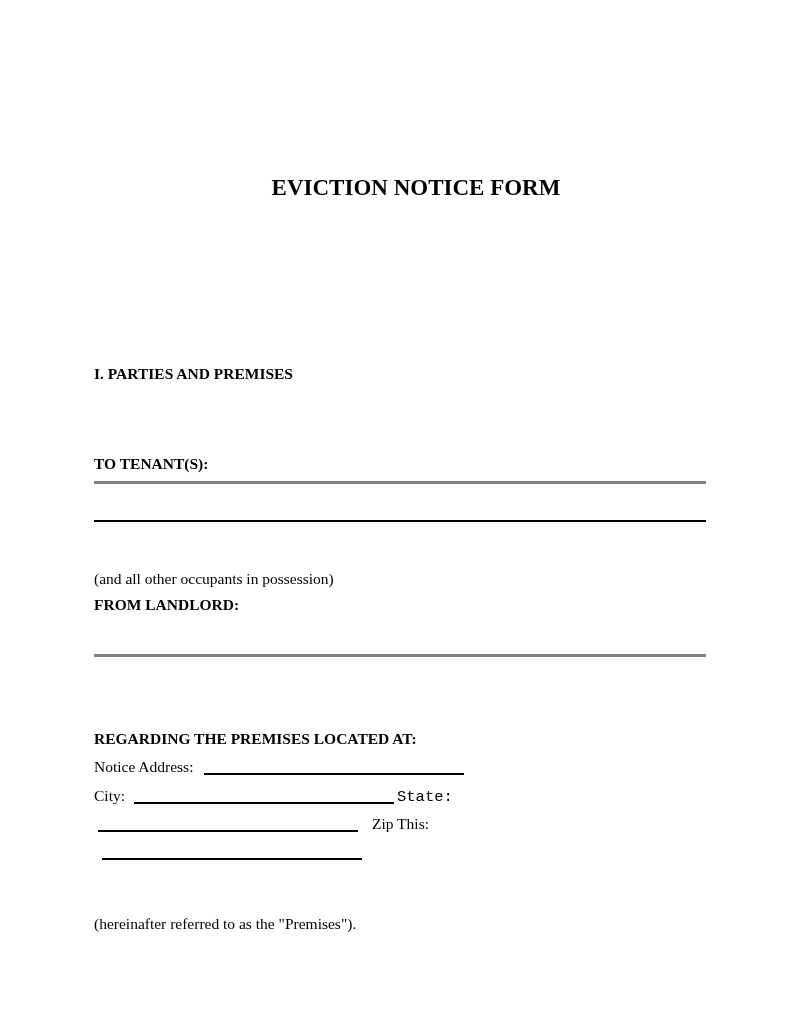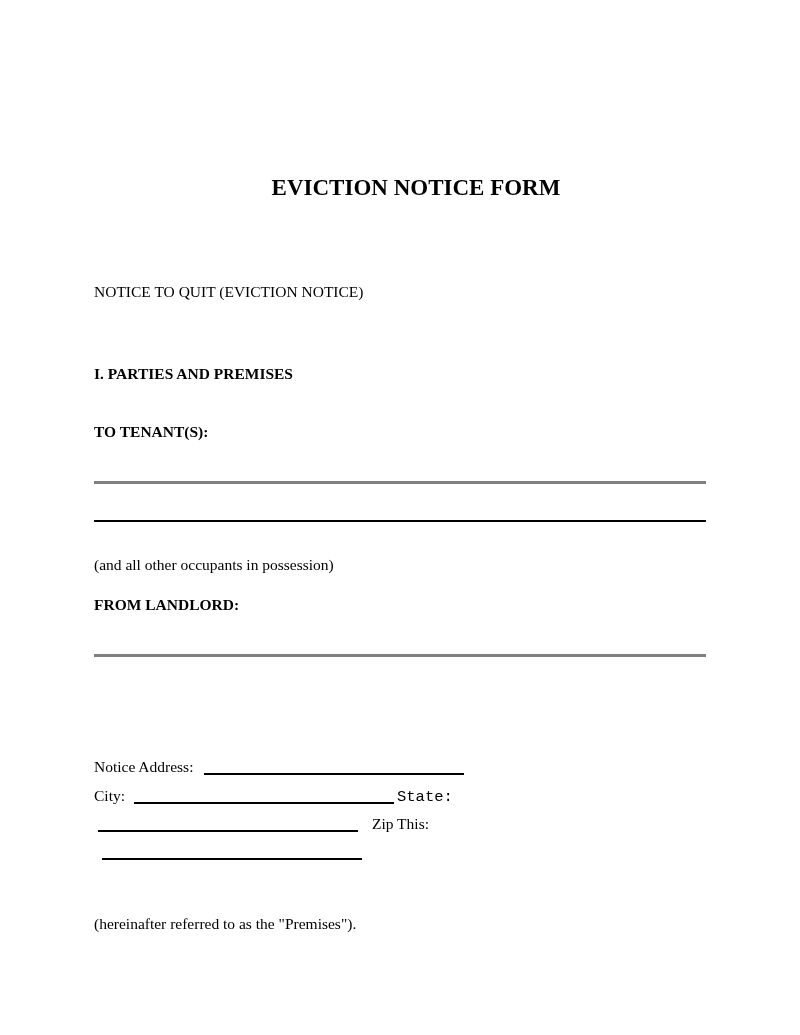--- a/index.html
+++ b/index.html
@@ -36,37 +36,37 @@
   .ml13{margin-left:3px;font-family:Liberation Mono, monospace;}
   .ml14{margin-left:14px;}
 </style>
 </head>
 <body>
 
 <div class="page">
 
   <h1 class="doc-title">EVICTION NOTICE FORM</h1>
 
-  <p class="abs" style="top:282px;">NOTICE TO QUIT (EVICTION NOTICE)</p>
 
   <p class="abs bold" style="top:336px;margin-top:28px;">I. PARTIES AND PREMISES</p>
 
 
-  <p class="abs bold" style="top:422px;">TO TENANT(S):</p>
+  <p class="abs bold" style="top:454px;">TO TENANT(S):</p>
 
   <div class="rule rule-gray" style="top:481px;"></div>
 
   <div class="rule rule-black" style="top:520px;"></div>
 
-  <p class="abs" style="top:555px;">(and all other occupants in possession)</p>
+  <p class="abs" style="top:569px;">(and all other occupants in possession)</p>
 
   <p class="abs bold" style="top:595px;">FROM LANDLORD:</p>
 
   <div class="rule rule-gray" style="top:654px;"></div>
 
+  <p class="abs bold" style="top:729px;">REGARDING THE PREMISES LOCATED AT:</p>
 
   <p class="abs" style="top:757px;"><span>Notice Address:</span><span class="blank w260 ml11"></span></p>
 
   <p class="abs" style="top:786px;"><span>City:</span><span class="blank w260 ml9"></span><span class="ml13">State:</span></p>
 
   <p class="abs" style="top:814px;"><span class="blank w260 ml4"></span><span class="ml14">Zip This:</span></p>
 
   <p class="abs" style="top:842px;"><span class="blank w260 ml8"></span></p>
 
   <p class="abs" style="top:875px;margin-top:39px;">(hereinafter referred to as the "Premises").</p>

